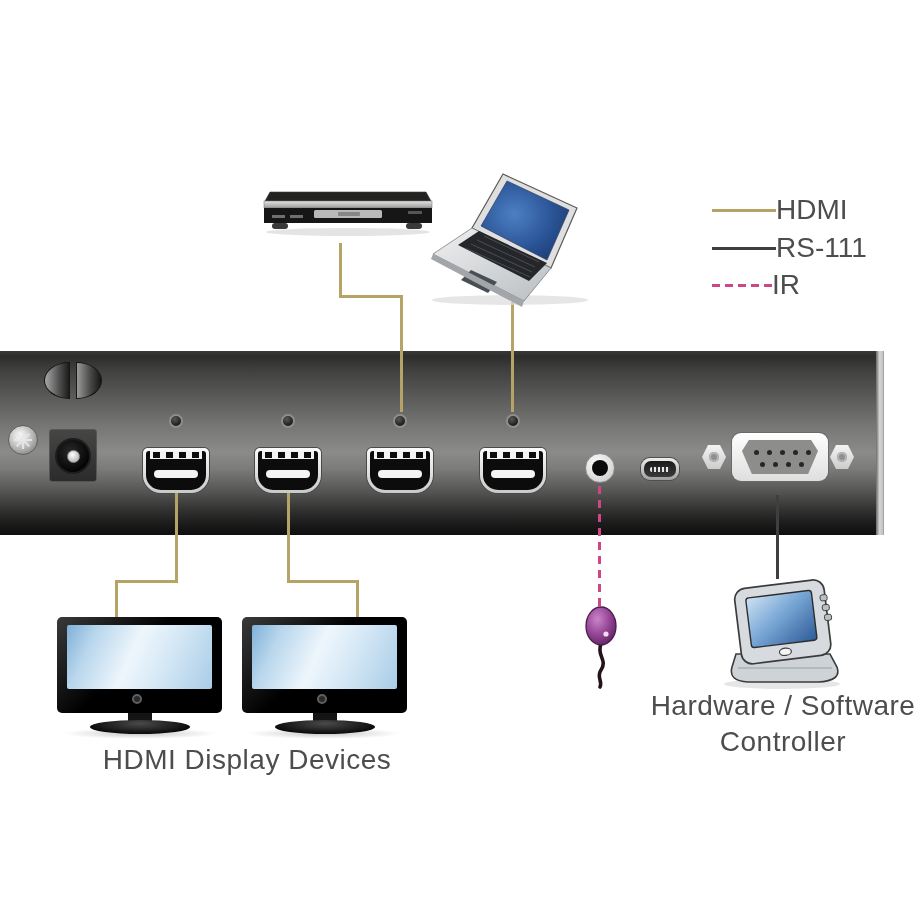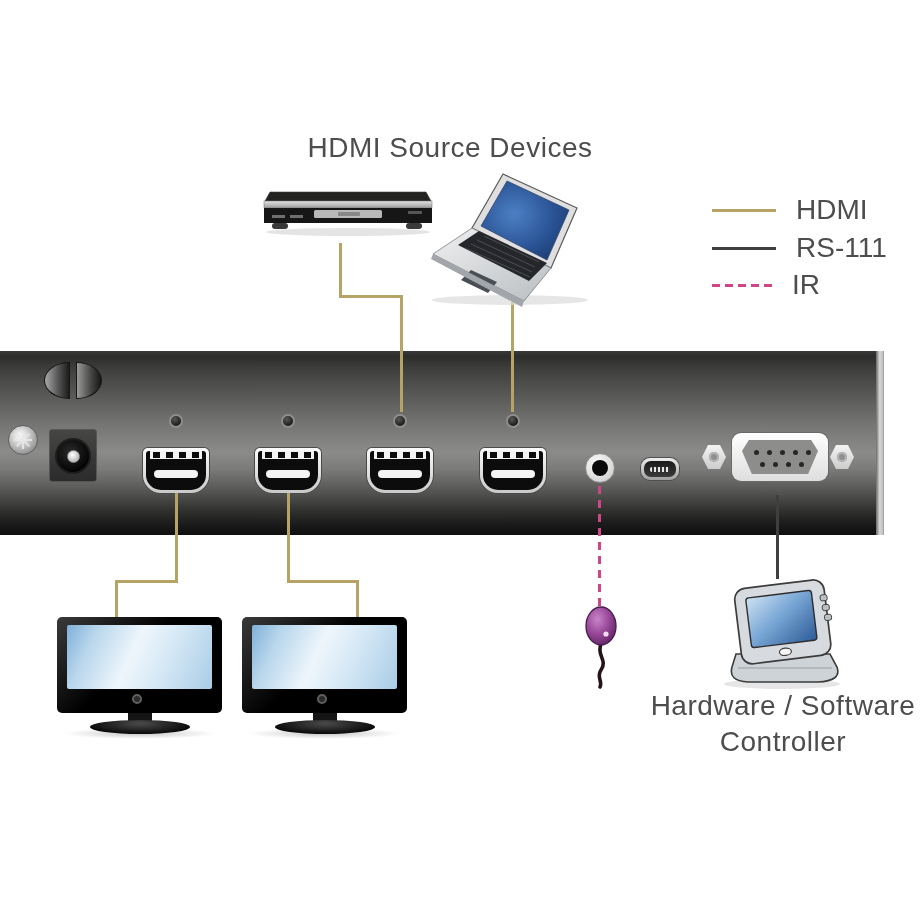--- a/index.html
+++ b/index.html
@@ -6,21 +6,21 @@
   #stage{position:relative;width:920px;height:920px;background:#ffffff;overflow:hidden;
          font-family:"Liberation Sans",sans-serif;color:#4a4a4a;}
   .label{position:absolute;text-align:center;font-size:28px;color:#4d4d4d;letter-spacing:0.5px;}
 
   
   .legend-row{position:absolute;left:712px;width:210px;height:30px;display:flex;align-items:center;}
   .legend-line{display:inline-block;height:3px;}
   .legend-line-hdmi{width:64px;background:#b5a466;}
   .legend-line-rs232{width:64px;background:#3f3f3f;}
   .legend-line-ir{width:60px;background:repeating-linear-gradient(90deg,#cf4585 0 8px,transparent 8px 13px);}
-  .legend-label{margin-left:20px;font-size:28px;color:#4d4d4d;}
+  .legend-label{font-size:28px;color:#4d4d4d;}
 
   
   .panel{position:absolute;left:0;top:351px;width:878px;height:184px;
     background:linear-gradient(180deg,#39393a 0%,#2d2d2c 3%,#3f3f3e 10%,#5a5a58 25%,
       #757573 40%,#8b8b89 55%,#7b7b79 64%,#565654 76%,#333331 86%,#1b1b1b 94%,#0f0f0f 100%);}
   .panel-edge{position:absolute;left:876px;top:351px;width:8px;height:184px;
     background:linear-gradient(90deg,#6a6a6a,#d6d6d6 45%,#c2c2c2 85%,#8f8f8f);}
 
   .vent{position:absolute;left:44px;top:362px;width:58px;height:37px;}
   .vent-half{position:absolute;top:0;width:26px;height:37px;border:1px solid #171717;box-sizing:border-box;}
@@ -96,21 +96,20 @@
   .tv-shadow{width:155px;height:11px;margin:-6px auto 0;border-radius:50%;
     background:radial-gradient(ellipse,rgba(0,0,0,0.22),rgba(0,0,0,0) 70%);}
 
   .devsvg{position:absolute;}
 </style>
 </head>
 <body>
 
 <div id="stage">
 
-  <div class="label" style="left:250px;top:132px;width:400px;">HDMI Source Devices</div>
 
   <div class="legend-row" style="top:195px;">
     <span class="legend-line legend-line-hdmi"></span>
     <span class="legend-label">HDMI</span>
   </div>
   <div class="legend-row" style="top:233px;">
     <span class="legend-line legend-line-rs232"></span>
     <span class="legend-label">RS-111</span>
   </div>
   <div class="legend-row" style="top:270px;">
@@ -327,19 +326,20 @@
     <g transform="rotate(-7 80 52)">
       <rect x="36" y="12" width="90" height="76" rx="11" fill="#d7dbdf" stroke="#3c3c3c" stroke-width="1.7"></rect>
       <rect x="47" y="22" width="66" height="50" rx="3" fill="url(#ctrlscr)" stroke="#2e2e2e" stroke-width="1.4"></rect>
       <ellipse cx="80" cy="80" rx="6" ry="3.6" fill="#f4f4f4" stroke="#3c3c3c" stroke-width="1.2"></ellipse>
       <rect x="121" y="28" width="7" height="6" rx="2" fill="#b9bfc3" stroke="#3c3c3c" stroke-width="0.9"></rect>
       <rect x="122" y="38" width="7" height="6" rx="2" fill="#b9bfc3" stroke="#3c3c3c" stroke-width="0.9"></rect>
       <rect x="123" y="48" width="7" height="6" rx="2" fill="#b9bfc3" stroke="#3c3c3c" stroke-width="0.9"></rect>
     </g>
   </svg>
 
+  <div class="label" style="left:47px;top:744px;width:400px;">HDMI Display Devices</div>
 
   <div class="label" style="left:613px;top:688px;width:340px;line-height:36px;">
     <div>Hardware / Software</div>
     <div>Controller</div>
   </div>
 
 </div>
 
 </body></html>

